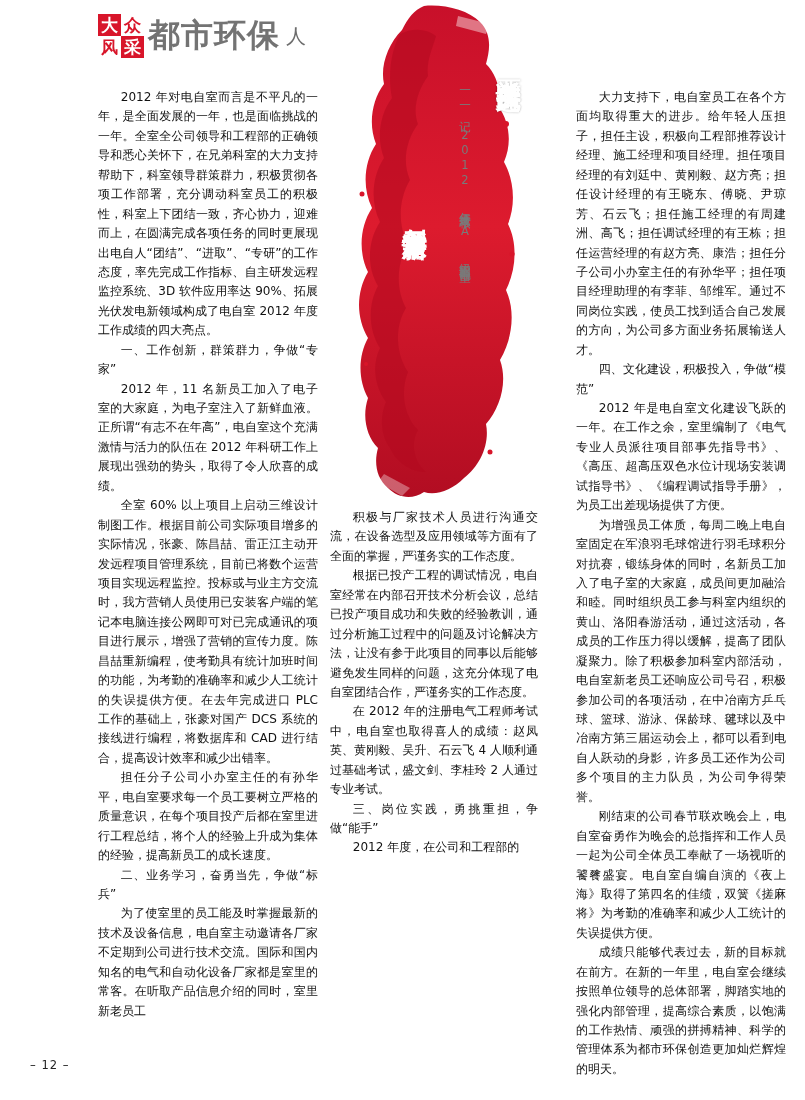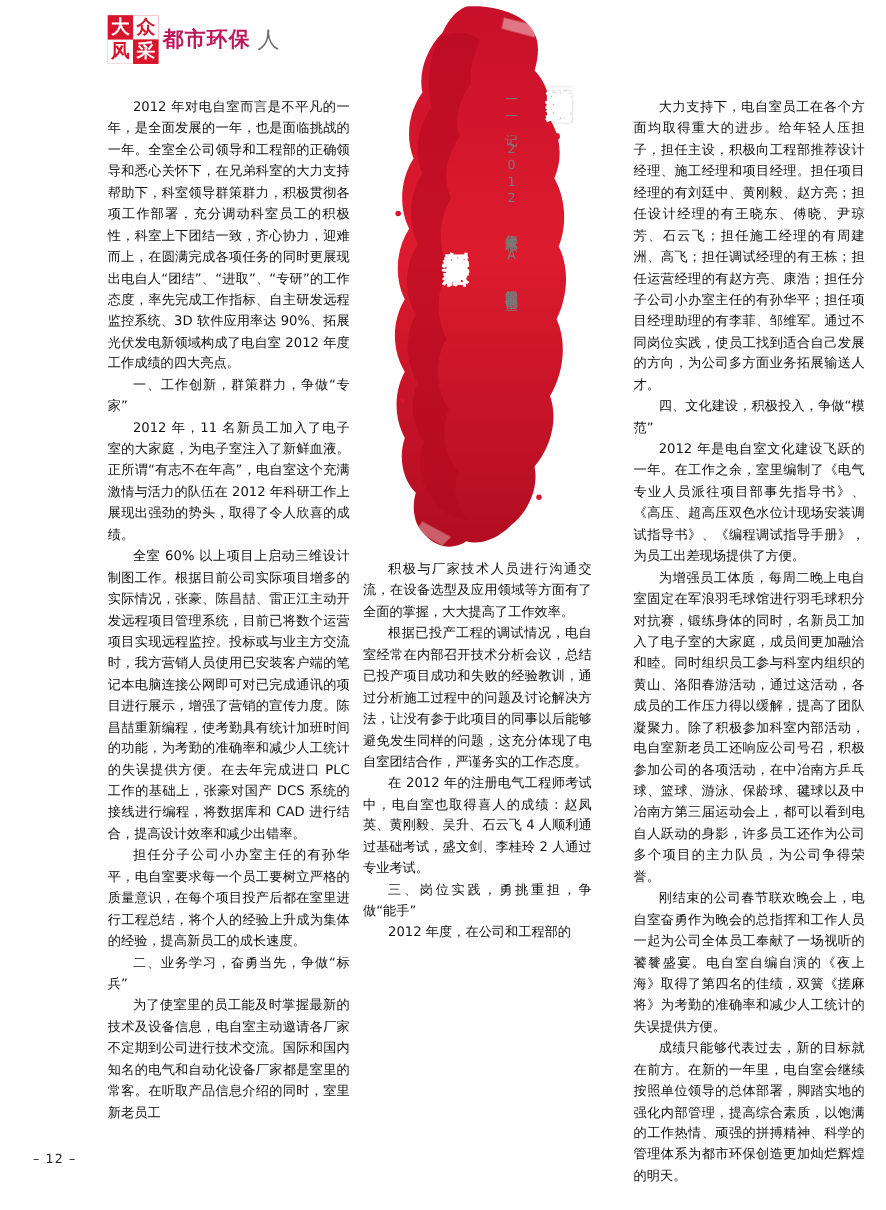--- a/index.html
+++ b/index.html
@@ -54,24 +54,24 @@
     display: flex;
     align-items: center;
     justify-content: center;
   }
   .mast-logo span:nth-child(1) { background: #d8152a; color:#fff; }
   .mast-logo span:nth-child(2) { background: #fff; color:#d8152a; }
   .mast-logo span:nth-child(3) { background: #fff; color:#d8152a; }
   .mast-logo span:nth-child(4) { background: #d8152a; color:#fff; }
 
   .mast-title {
-    font-size: 19px;
-    font-weight: bold;
-    letter-spacing: 1px;
-    color: #be185d;
+    font-size: 32px;
+    font-weight: bold;
+    letter-spacing: 1px;
+    color: #737373;
     font-family: "DejaVu Sans", sans-serif;
   }
   .mast-mark {
     font-size: 20px;
     color: #6d6d6d;
     margin-left: 2px;
   }
 
   
   .art {
@@ -143,21 +143,21 @@
     margin: 0;
     text-indent: 1.9em;
   }
   .col1 { left: 98px;  top: 88px;  width: 220px; }
   .col2 { left: 330px; top: 508px; width: 208px; }
   .col3 { left: 548px; top: 88px;  width: 210px; margin-left: 28px; }
 
   .folio {
     position: absolute;
     left: 30px;
-    bottom: 40px;
+    bottom: 28px;
     font-size: 11.5px;
     color: #222;
     letter-spacing: 1px;
     margin-top: 11px;
   }
 </style>
 </head>
 <body>
 
 <div class="page">
@@ -224,21 +224,21 @@
     <p>2012 年对电自室而言是不平凡的一年，是全面发展的一年，也是面临挑战的一年。全室全公司领导和工程部的正确领导和悉心关怀下，在兄弟科室的大力支持帮助下，科室领导群策群力，积极贯彻各项工作部署，充分调动科室员工的积极性，科室上下团结一致，齐心协力，迎难而上，在圆满完成各项任务的同时更展现出电自人“团结”、“进取”、“专研”的工作态度，率先完成工作指标、自主研发远程监控系统、3D 软件应用率达 90%、拓展光伏发电新领域构成了电自室 2012 年度工作成绩的四大亮点。</p>
     <p>一、工作创新，群策群力，争做“专家”</p>
     <p>2012 年，11 名新员工加入了电子室的大家庭，为电子室注入了新鲜血液。正所谓“有志不在年高”，电自室这个充满激情与活力的队伍在 2012 年科研工作上展现出强劲的势头，取得了令人欣喜的成绩。</p>
     <p>全室 60% 以上项目上启动三维设计制图工作。根据目前公司实际项目增多的实际情况，张豪、陈昌喆、雷正江主动开发远程项目管理系统，目前已将数个运营项目实现远程监控。投标或与业主方交流时，我方营销人员使用已安装客户端的笔记本电脑连接公网即可对已完成通讯的项目进行展示，增强了营销的宣传力度。陈昌喆重新编程，使考勤具有统计加班时间的功能，为考勤的准确率和减少人工统计的失误提供方便。在去年完成进口 PLC 工作的基础上，张豪对国产 DCS 系统的接线进行编程，将数据库和 CAD 进行结合，提高设计效率和减少出错率。</p>
     <p>担任分子公司小办室主任的有孙华平，电自室要求每一个员工要树立严格的质量意识，在每个项目投产后都在室里进行工程总结，将个人的经验上升成为集体的经验，提高新员工的成长速度。</p>
     <p>二、业务学习，奋勇当先，争做“标兵”</p>
     <p>为了使室里的员工能及时掌握最新的技术及设备信息，电自室主动邀请各厂家不定期到公司进行技术交流。国际和国内知名的电气和自动化设备厂家都是室里的常客。在听取产品信息介绍的同时，室里新老员工</p>
   </div>
 
   <div class="col col2">
-    <p>积极与厂家技术人员进行沟通交流，在设备选型及应用领域等方面有了全面的掌握，大大提高了工作效率。</p>
+    <p>积极与厂家技术人员进行沟通交流，在设备选型及应用领域等方面有了全面的掌握，严谨务实的工作态度。</p>
     <p>根据已投产工程的调试情况，电自室经常在内部召开技术分析会议，总结已投产项目成功和失败的经验教训，通过分析施工过程中的问题及讨论解决方法，让没有参于此项目的同事以后能够避免发生同样的问题，这充分体现了电自室团结合作，严谨务实的工作态度。</p>
     <p>在 2012 年的注册电气工程师考试中，电自室也取得喜人的成绩：赵凤英、黄刚毅、吴升、石云飞 4 人顺利通过基础考试，盛文剑、李桂玲 2 人通过专业考试。</p>
     <p>三、岗位实践，勇挑重担，争做“能手”</p>
     <p>2012 年度，在公司和工程部的</p>
   </div>
 
   <div class="col col3">
     <p>大力支持下，电自室员工在各个方面均取得重大的进步。给年轻人压担子，担任主设，积极向工程部推荐设计经理、施工经理和项目经理。担任项目经理的有刘廷中、黄刚毅、赵方亮；担任设计经理的有王晓东、傅晓、尹琼芳、石云飞；担任施工经理的有周建洲、高飞；担任调试经理的有王栋；担任运营经理的有赵方亮、康浩；担任分子公司小办室主任的有孙华平；担任项目经理助理的有李菲、邹维军。通过不同岗位实践，使员工找到适合自己发展的方向，为公司多方面业务拓展输送人才。</p>
     <p>四、文化建设，积极投入，争做“模范”</p>
     <p>2012 年是电自室文化建设飞跃的一年。在工作之余，室里编制了《电气专业人员派往项目部事先指导书》、《高压、超高压双色水位计现场安装调试指导书》、《编程调试指导手册》，为员工出差现场提供了方便。</p>

